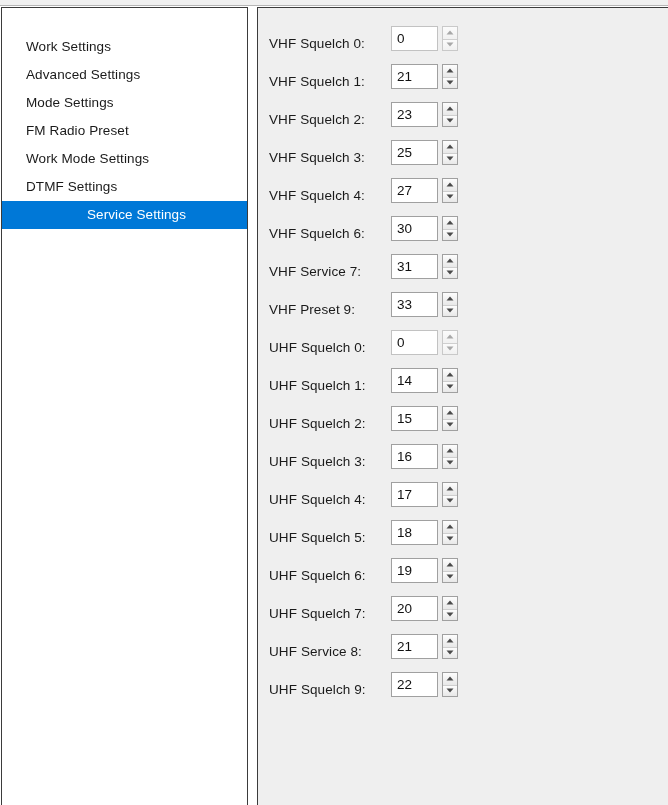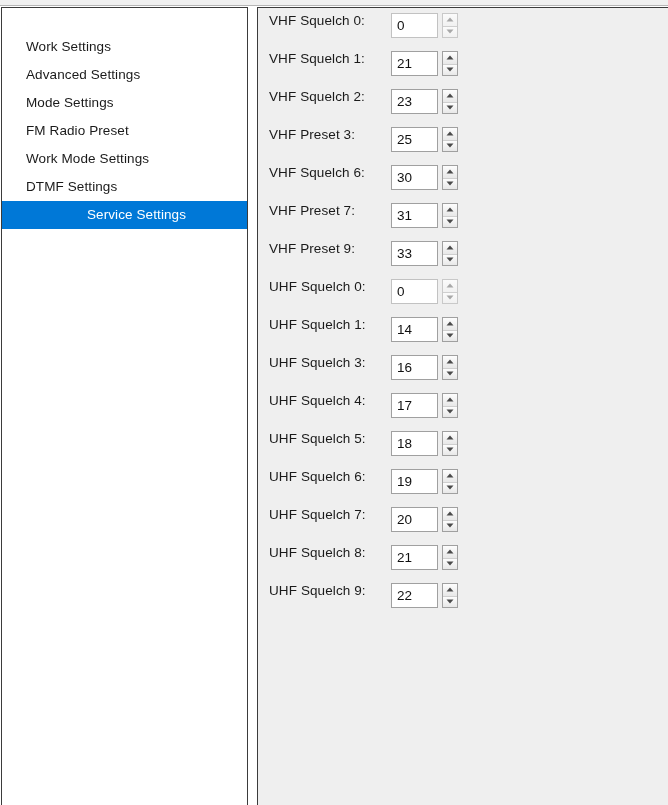--- a/index.html
+++ b/index.html
@@ -69,21 +69,21 @@
     overflow: hidden;
   }
 
   #settings-rows {
     padding: 5px 0 0 0;
   }
 
   .field-row {
     height: 38px;
     display: flex;
-    align-items: flex-start;
+    align-items: flex-end;
     padding-left: 11px;
   }
 
   .field-label {
     width: 122px;
     flex: 0 0 122px;
     font-size: 13.5px;
     color: #1a1a1a;
     white-space: nowrap;
     letter-spacing: 0.1px;
@@ -200,57 +200,75 @@
             </div>
             <div class="spin-btn down">
               <svg width="8" height="5" viewBox="0 0 8 5">
                 <path d="M4 4.5 L0.5 0.5 L7.5 0.5 Z"></path>
               </svg>
             </div>
           </div>
         </div>
       </div>
       <div class="field-row">
-        <div class="field-label">VHF Preset 3:</div>
+        <div class="field-label">VHF Squelch 3:</div>
         <div class="spin-wrap">
           <input type="text" class="spin-input" value="25" style="">
           <div class="spin-btns">
             <div class="spin-btn up">
               <svg width="8" height="5" viewBox="0 0 8 5">
                 <path d="M4 0.5 L7.5 4.5 L0.5 4.5 Z"></path>
               </svg>
             </div>
             <div class="spin-btn down">
               <svg width="8" height="5" viewBox="0 0 8 5">
                 <path d="M4 4.5 L0.5 0.5 L7.5 0.5 Z"></path>
               </svg>
             </div>
           </div>
         </div>
       </div>
       <div class="field-row">
+        <div class="field-label">VHF Squelch 4:</div>
+        <div class="spin-wrap">
+          <input type="text" class="spin-input" value="27" style="">
+          <div class="spin-btns">
+            <div class="spin-btn up">
+              <svg width="8" height="5" viewBox="0 0 8 5">
+                <path d="M4 0.5 L7.5 4.5 L0.5 4.5 Z"></path>
+              </svg>
+            </div>
+            <div class="spin-btn down">
+              <svg width="8" height="5" viewBox="0 0 8 5">
+                <path d="M4 4.5 L0.5 0.5 L7.5 0.5 Z"></path>
+              </svg>
+            </div>
+          </div>
+        </div>
+      </div>
+      <div class="field-row">
         <div class="field-label">VHF Squelch 6:</div>
         <div class="spin-wrap">
           <input type="text" class="spin-input" value="30" style="">
           <div class="spin-btns">
             <div class="spin-btn up">
               <svg width="8" height="5" viewBox="0 0 8 5">
                 <path d="M4 0.5 L7.5 4.5 L0.5 4.5 Z"></path>
               </svg>
             </div>
             <div class="spin-btn down">
               <svg width="8" height="5" viewBox="0 0 8 5">
                 <path d="M4 4.5 L0.5 0.5 L7.5 0.5 Z"></path>
               </svg>
             </div>
           </div>
         </div>
       </div>
       <div class="field-row">
-        <div class="field-label">VHF Preset 7:</div>
+        <div class="field-label">VHF Service 7:</div>
         <div class="spin-wrap">
           <input type="text" class="spin-input" value="31" style="">
           <div class="spin-btns">
             <div class="spin-btn up">
               <svg width="8" height="5" viewBox="0 0 8 5">
                 <path d="M4 0.5 L7.5 4.5 L0.5 4.5 Z"></path>
               </svg>
             </div>
             <div class="spin-btn down">
               <svg width="8" height="5" viewBox="0 0 8 5">
@@ -308,20 +326,38 @@
             </div>
             <div class="spin-btn down">
               <svg width="8" height="5" viewBox="0 0 8 5">
                 <path d="M4 4.5 L0.5 0.5 L7.5 0.5 Z"></path>
               </svg>
             </div>
           </div>
         </div>
       </div>
       <div class="field-row">
+        <div class="field-label">UHF Squelch 2:</div>
+        <div class="spin-wrap">
+          <input type="text" class="spin-input" value="15" style="">
+          <div class="spin-btns">
+            <div class="spin-btn up">
+              <svg width="8" height="5" viewBox="0 0 8 5">
+                <path d="M4 0.5 L7.5 4.5 L0.5 4.5 Z"></path>
+              </svg>
+            </div>
+            <div class="spin-btn down">
+              <svg width="8" height="5" viewBox="0 0 8 5">
+                <path d="M4 4.5 L0.5 0.5 L7.5 0.5 Z"></path>
+              </svg>
+            </div>
+          </div>
+        </div>
+      </div>
+      <div class="field-row">
         <div class="field-label">UHF Squelch 3:</div>
         <div class="spin-wrap">
           <input type="text" class="spin-input" value="16" style="">
           <div class="spin-btns">
             <div class="spin-btn up">
               <svg width="8" height="5" viewBox="0 0 8 5">
                 <path d="M4 0.5 L7.5 4.5 L0.5 4.5 Z"></path>
               </svg>
             </div>
             <div class="spin-btn down">
@@ -398,21 +434,21 @@
             </div>
             <div class="spin-btn down">
               <svg width="8" height="5" viewBox="0 0 8 5">
                 <path d="M4 4.5 L0.5 0.5 L7.5 0.5 Z"></path>
               </svg>
             </div>
           </div>
         </div>
       </div>
       <div class="field-row">
-        <div class="field-label">UHF Squelch 8:</div>
+        <div class="field-label">UHF Service 8:</div>
         <div class="spin-wrap">
           <input type="text" class="spin-input" value="21" style="">
           <div class="spin-btns">
             <div class="spin-btn up">
               <svg width="8" height="5" viewBox="0 0 8 5">
                 <path d="M4 0.5 L7.5 4.5 L0.5 4.5 Z"></path>
               </svg>
             </div>
             <div class="spin-btn down">
               <svg width="8" height="5" viewBox="0 0 8 5">

